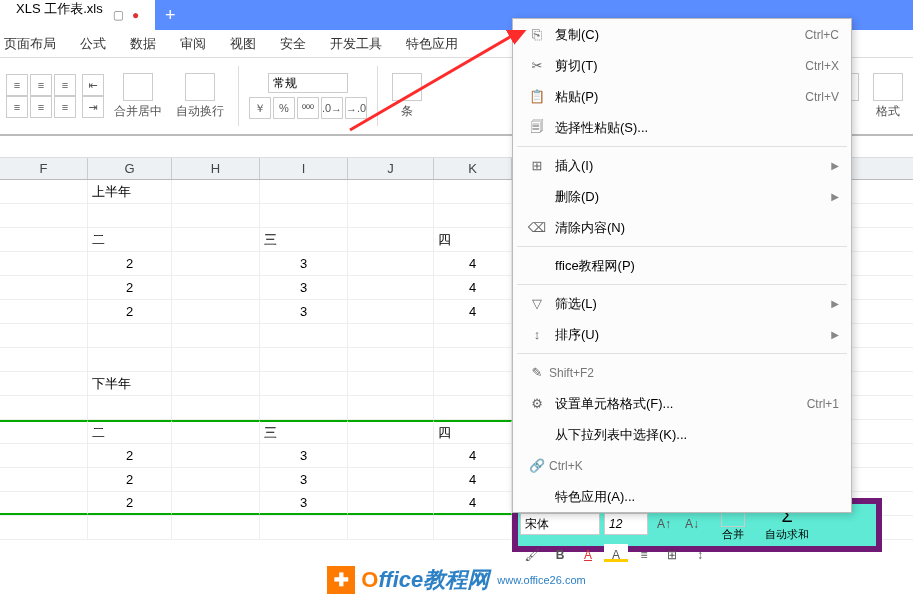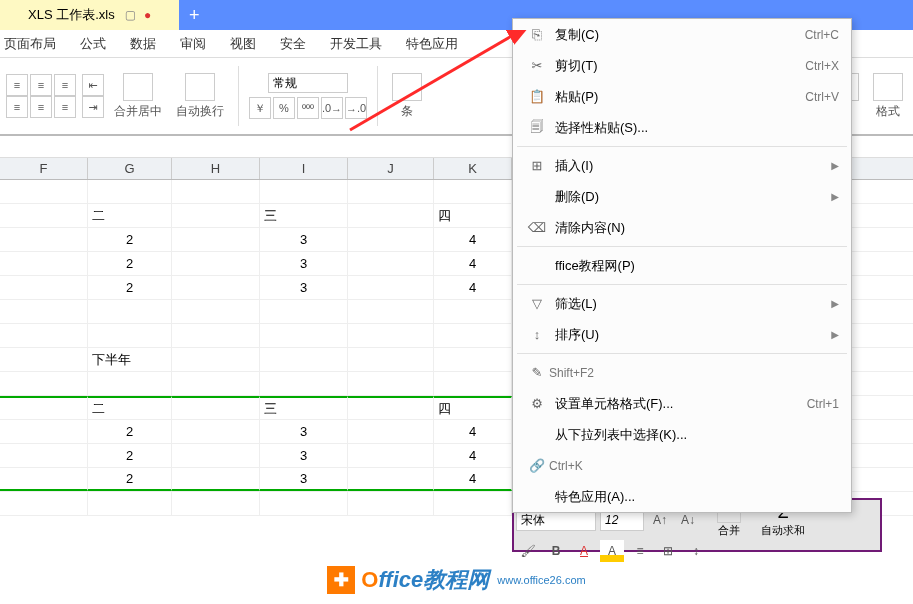--- a/index.html
+++ b/index.html
@@ -1,19 +1,19 @@
 <!DOCTYPE html>
 <html><head>
 <meta charset="utf-8">
 <style>
 * { box-sizing: border-box; margin: 0; padding: 0; font-family: "Microsoft YaHei", sans-serif; }
 body { width: 913px; height: 604px; background: #fff; overflow: hidden; position: relative; }
 
 .tabbar { height: 30px; background: #5a8dff; display: flex; align-items: center; }
-.tab { background: #fef9c3; height: 30px; padding: 0 28px; display: flex; align-items: center; font-size: 13px; gap: 10px; }
+.tab { background: #ffffff; height: 30px; padding: 0 16px; display: flex; font-size: 13px; gap: 10px; }
 .tab-icons { display: flex; gap: 8px; align-items: center; }
 .tab-small { color: #888; font-size: 12px; }
 .newtab { width: 30px; height: 30px; display: flex; align-items: center; justify-content: center; color: #fff; font-size: 18px; }
 
 .ribbon-tabs { height: 28px; display: flex; align-items: center; gap: 24px; padding-left: 4px; font-size: 13px; color: #333; border-bottom: 1px solid #ddd; }
 .ribbon-tabs span { cursor: pointer; }
 
 .ribbon { height: 78px; display: flex; align-items: center; padding: 4px 6px; gap: 6px; border-bottom: 2px solid #bbb; font-size: 12px; color: #555; }
 .rblock { display: flex; flex-direction: column; align-items: center; justify-content: center; height: 100%; }
 .rrow { display: flex; gap: 2px; }
@@ -38,21 +38,21 @@
 .ctxmenu { position: absolute; top: 18px; left: 512px; width: 340px; background: #fcfcfc; border: 1px solid #bbb; box-shadow: 2px 2px 8px rgba(0,0,0,.2); z-index: 50; }
 .mitem { height: 31px; display: flex; align-items: center; font-size: 13px; padding: 0 12px 0 12px; cursor: default; }
 .micon { width: 24px; display: flex; justify-content: center; color: #666; font-size: 13px; }
 .mlabel { flex: 1; padding-left: 6px; }
 .mshort { color: #777; font-size: 12px; }
 .msub { color: #888; font-size: 10px; }
 .mdiv { height: 1px; background: #e0e0e0; margin: 3px 4px; }
 
 .arrow { position: absolute; top: 30px; left: 340px; z-index: 60; pointer-events: none; }
 
-.minitoolbar { position: absolute; top: 498px; left: 512px; width: 370px; height: 54px; background: #e5e5e5; border: 2px solid #701a75; display: flex; flex-direction: column; padding: 2px; gap: 2px; font-size: 12px; }
+.minitoolbar { position: absolute; top: 498px; left: 512px; width: 370px; height: 54px; background: #5eead4; border: 6px solid #701a75; display: flex; flex-direction: column; padding: 2px; gap: 2px; font-size: 12px; }
 .mtrow { display: flex; align-items: center; gap: 4px; }
 .mtin { height: 22px; border: 1px solid #ccc; background: #fff; padding: 0 4px; font-size: 12px; }
 .mtbtn { width: 24px; height: 22px; display: flex; align-items: center; justify-content: center; color: #555; }
 .mtbigbtn { display: flex; flex-direction: column; align-items: center; width: 50px; font-size: 11px; }
 .mtbigicon { width: 24px; height: 20px; border: 1px solid #ccc; }
 
 .watermark { position: absolute; bottom: 6px; left: 0; right: 0; height: 36px; display: flex; align-items: center; justify-content: center; gap: 6px; background: #fff; font-size: 22px; font-weight: bold; }
 .wm-orange { width: 28px; height: 28px; background: #ff7a00; color: #fff; display: flex; align-items: center; justify-content: center; font-size: 18px; }
 .wm-o { color: #ff7a00; }
 .wm-rest { color: #2c80c5; font-style: italic; }
@@ -146,20 +146,28 @@
   <div class="colh" style="width:84px">G</div>
   <div class="colh" style="width:88px">H</div>
   <div class="colh" style="width:88px">I</div>
   <div class="colh" style="width:86px">J</div>
   <div class="colh" style="width:78px">K</div>
 </div>
 
 <div class="grid" id="grid">
     <div class="row">
       <div class="cell" style="width: 88px;"></div>
+      <div class="cell txtcell" style="width: 84px;">上半年</div>
+      <div class="cell" style="width: 88px;"></div>
+      <div class="cell" style="width: 88px;"></div>
+      <div class="cell" style="width: 86px;"></div>
+      <div class="cell" style="width: 78px;"></div>
+    </div>
+    <div class="row">
+      <div class="cell" style="width: 88px;"></div>
       <div class="cell" style="width: 84px;"></div>
       <div class="cell" style="width: 88px;"></div>
       <div class="cell" style="width: 88px;"></div>
       <div class="cell" style="width: 86px;"></div>
       <div class="cell" style="width: 78px;"></div>
     </div>
     <div class="row">
       <div class="cell" style="width: 88px;"></div>
       <div class="cell txtcell" style="width: 84px;">二</div>
       <div class="cell" style="width: 88px;"></div>

